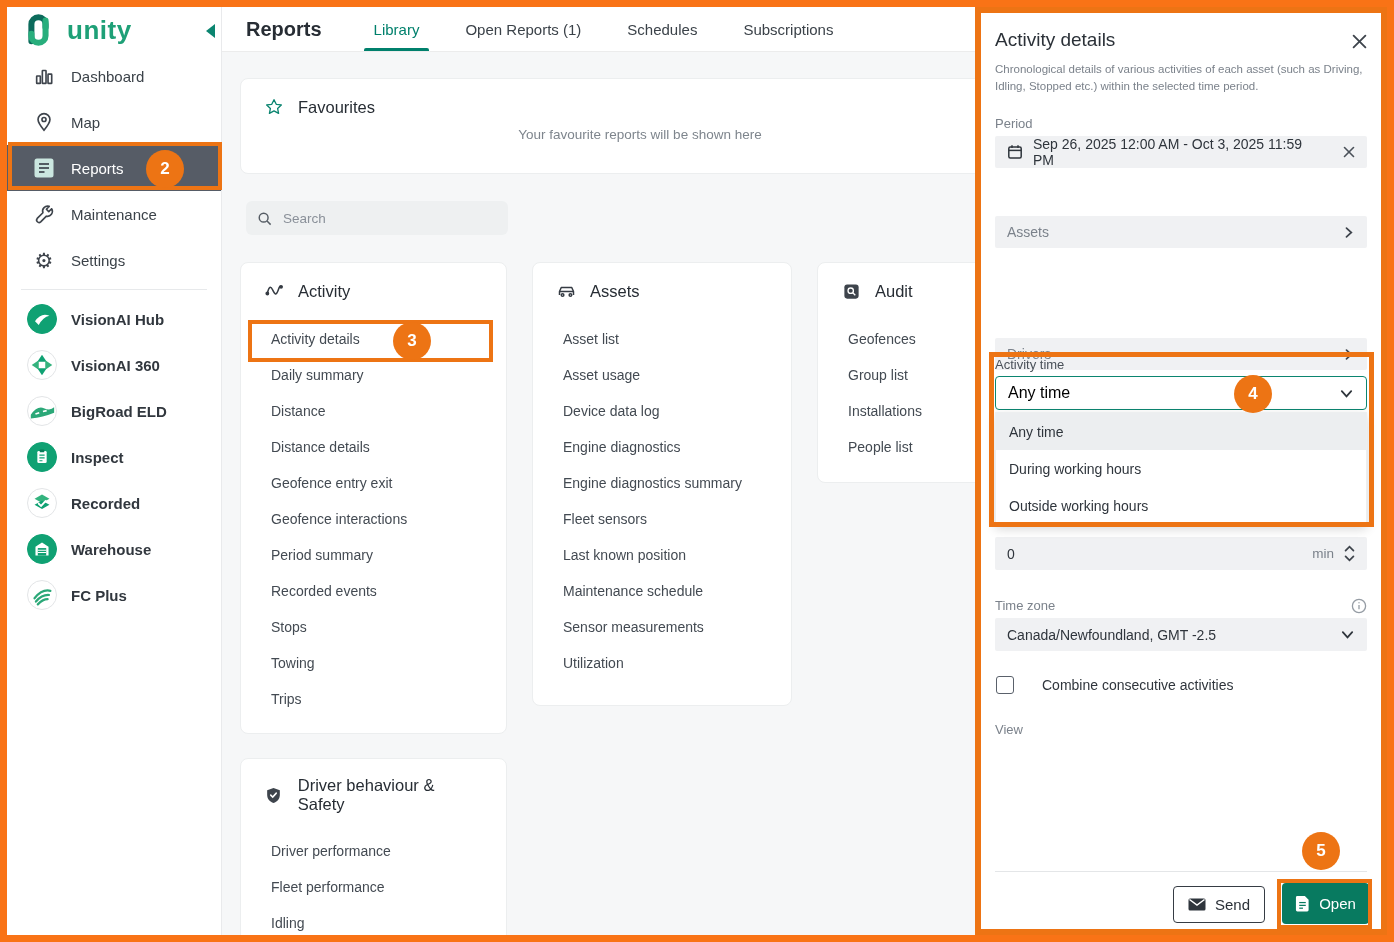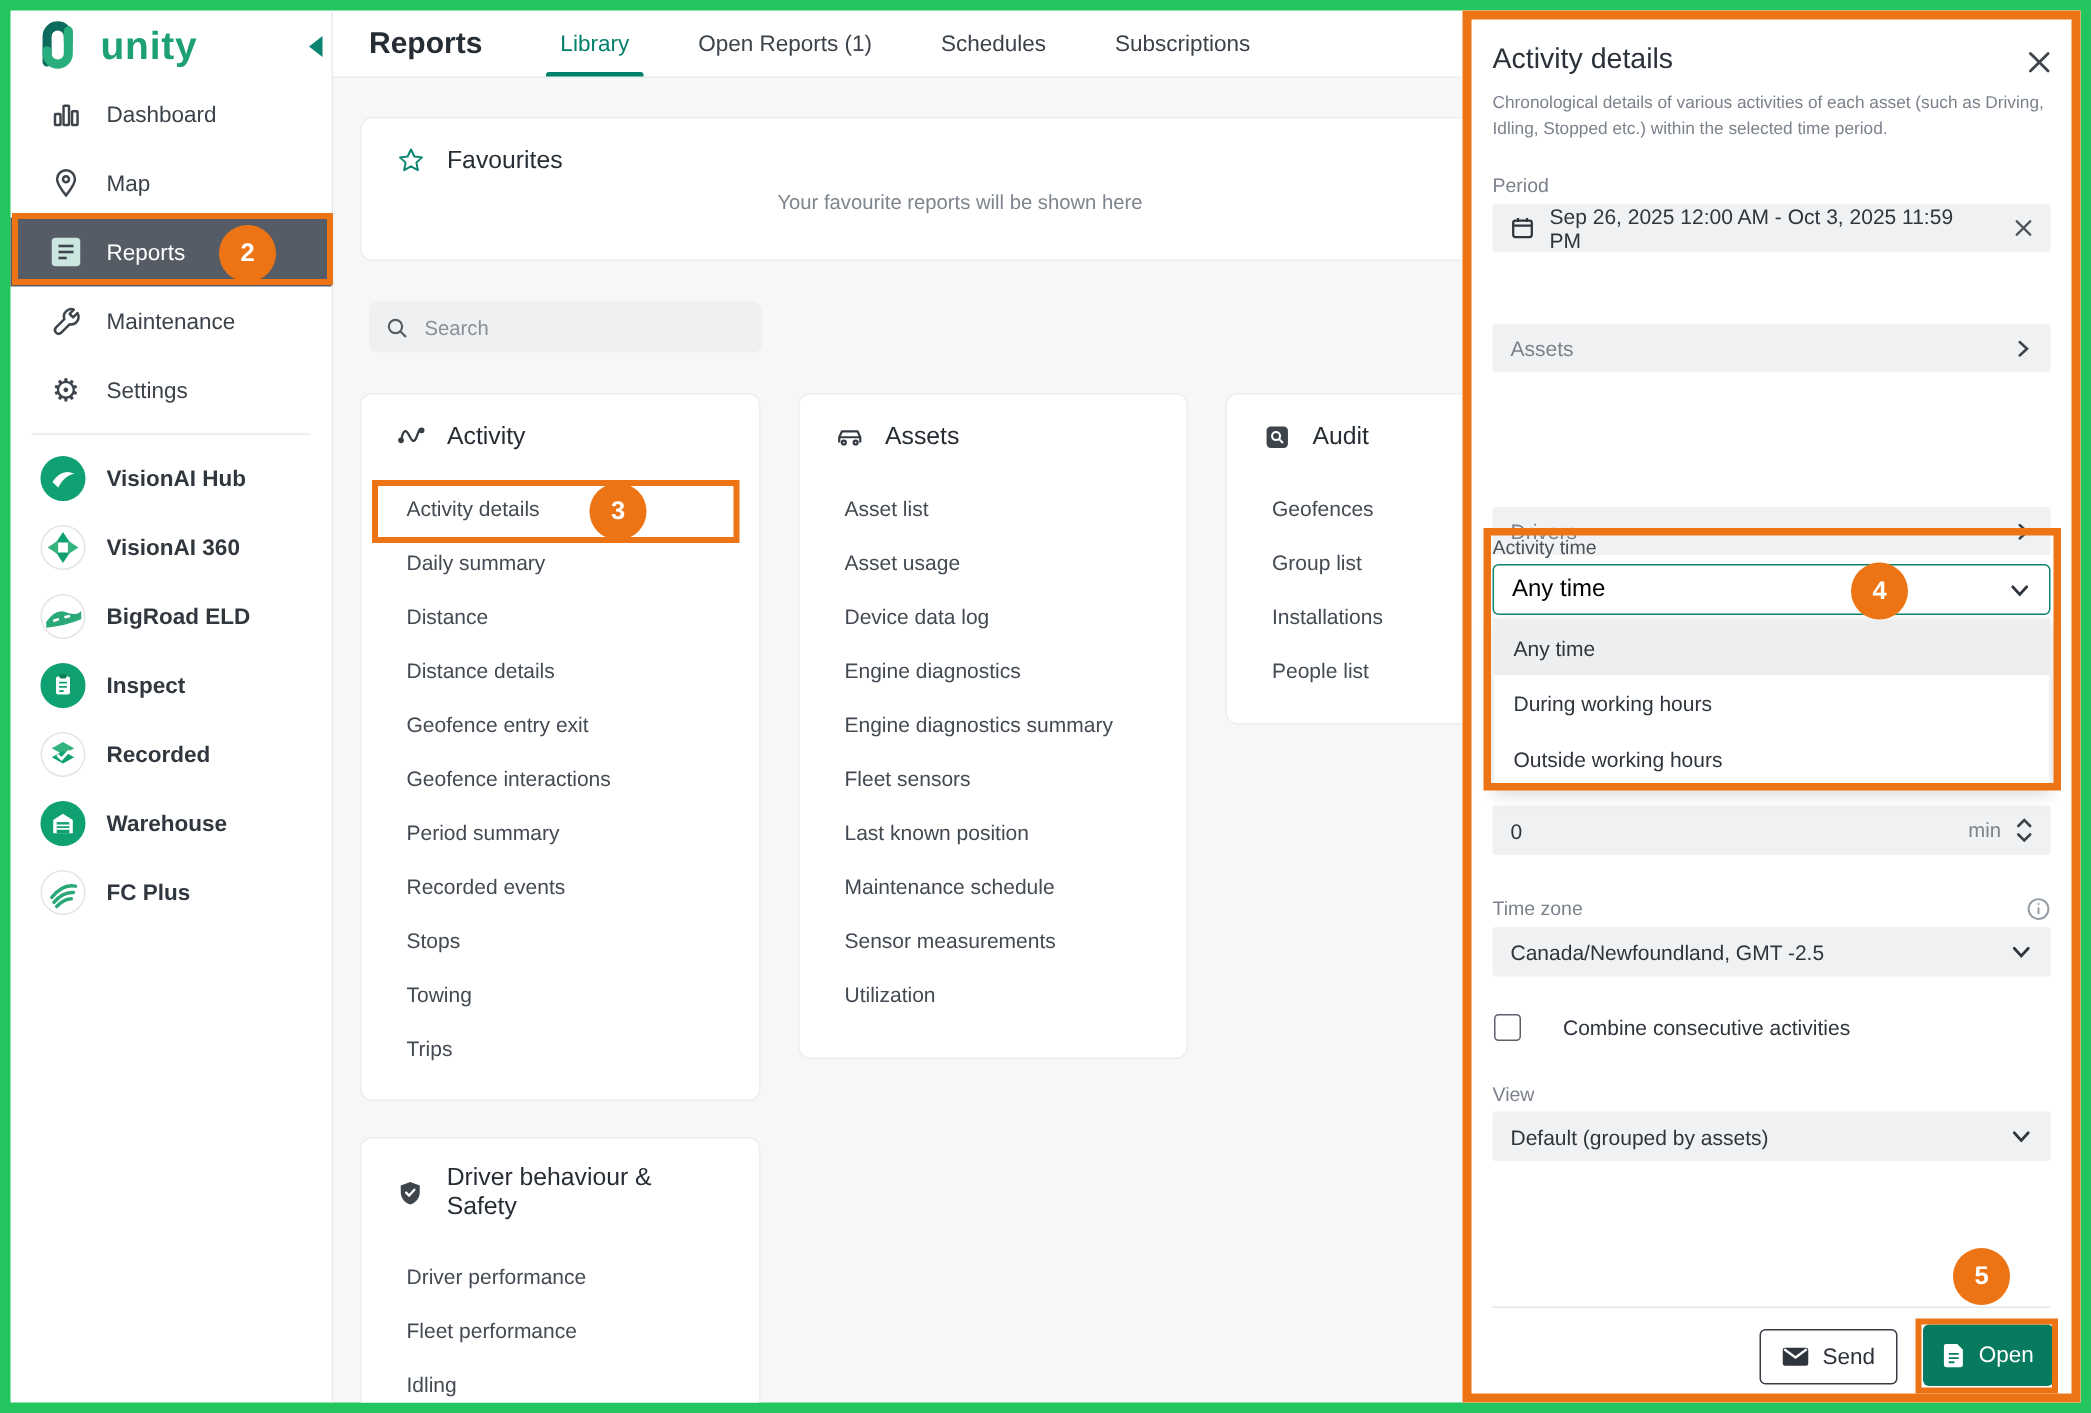--- a/index.html
+++ b/index.html
@@ -1,17 +1,17 @@
 <!DOCTYPE html>
 <html><head>
 <meta charset="utf-8">
 <style>
   html,body{margin:0;padding:0;background:#ddd;}
   *{box-sizing:border-box;font-family:"Liberation Sans",sans-serif;}
-  #page{position:relative;width:1394px;height:942px;background:#22c55e;overflow:hidden;}
+  #page{position:relative;width:1394px;height:942px;background:#f97316;overflow:hidden;}
 
   
   .sidebar{position:absolute;left:7px;top:7px;width:215px;bottom:7px;background:#fff;border-right:1px solid #E9EAEC;z-index:2;}
   .logo-row{height:46px;display:flex;align-items:center;padding-left:14px;position:relative;}
   .brand-text{font-size:26px;font-weight:700;color:#1EA077;margin-left:12px;letter-spacing:.5px;}
   .collapse-arrow{position:absolute;right:6px;top:17px;width:0;height:0;border-top:7px solid transparent;border-bottom:7px solid transparent;border-right:9px solid #0B8570;cursor:pointer;}
   .nav-item{height:46px;display:flex;align-items:center;padding-left:24px;gap:14px;cursor:pointer;position:relative;}
   .nav-icon{width:26px;height:26px;display:flex;align-items:center;justify-content:center;color:#3E444C;flex:0 0 26px;}
   .nav-label{font-size:15px;color:#3B4249;font-weight:500;}
   .nav-item.active{background:#565C66;}
@@ -432,29 +432,20 @@
           </svg>
       </span>
     </div>
 
     <div class="abs chk-row">
       <span class="checkbox"></span>
       <span class="chk-label">Combine consecutive activities</span>
     </div>
 
     <div class="abs p-label" style="left:14px;top:709px;">View</div>
-    <div class="abs field" style="top:728px;height:33px;">
-      <span class="ftext">Default (grouped by assets)</span>
-      <span class="spacer"></span>
-      <span>
-        <svg width="15" height="15" viewBox="0 0 16 16" fill="none" stroke="#2F353C" stroke-width="1.9" stroke-linecap="round">
-            <polyline points="3,5.5 8,11 13,5.5"></polyline>
-          </svg>
-      </span>
-    </div>
 
     <div class="abs p-divider"></div>
 
     <div class="btn btn-send">
       <span>
         <svg width="18" height="13" viewBox="0 0 18 13">
             <rect x="0.5" y="0.5" width="17" height="12" rx="1.5" fill="#2F353C"></rect>
             <polyline points="1.5,1.5 9,7 16.5,1.5" fill="none" stroke="#fff" stroke-width="1.5"></polyline>
           </svg>
       </span>

